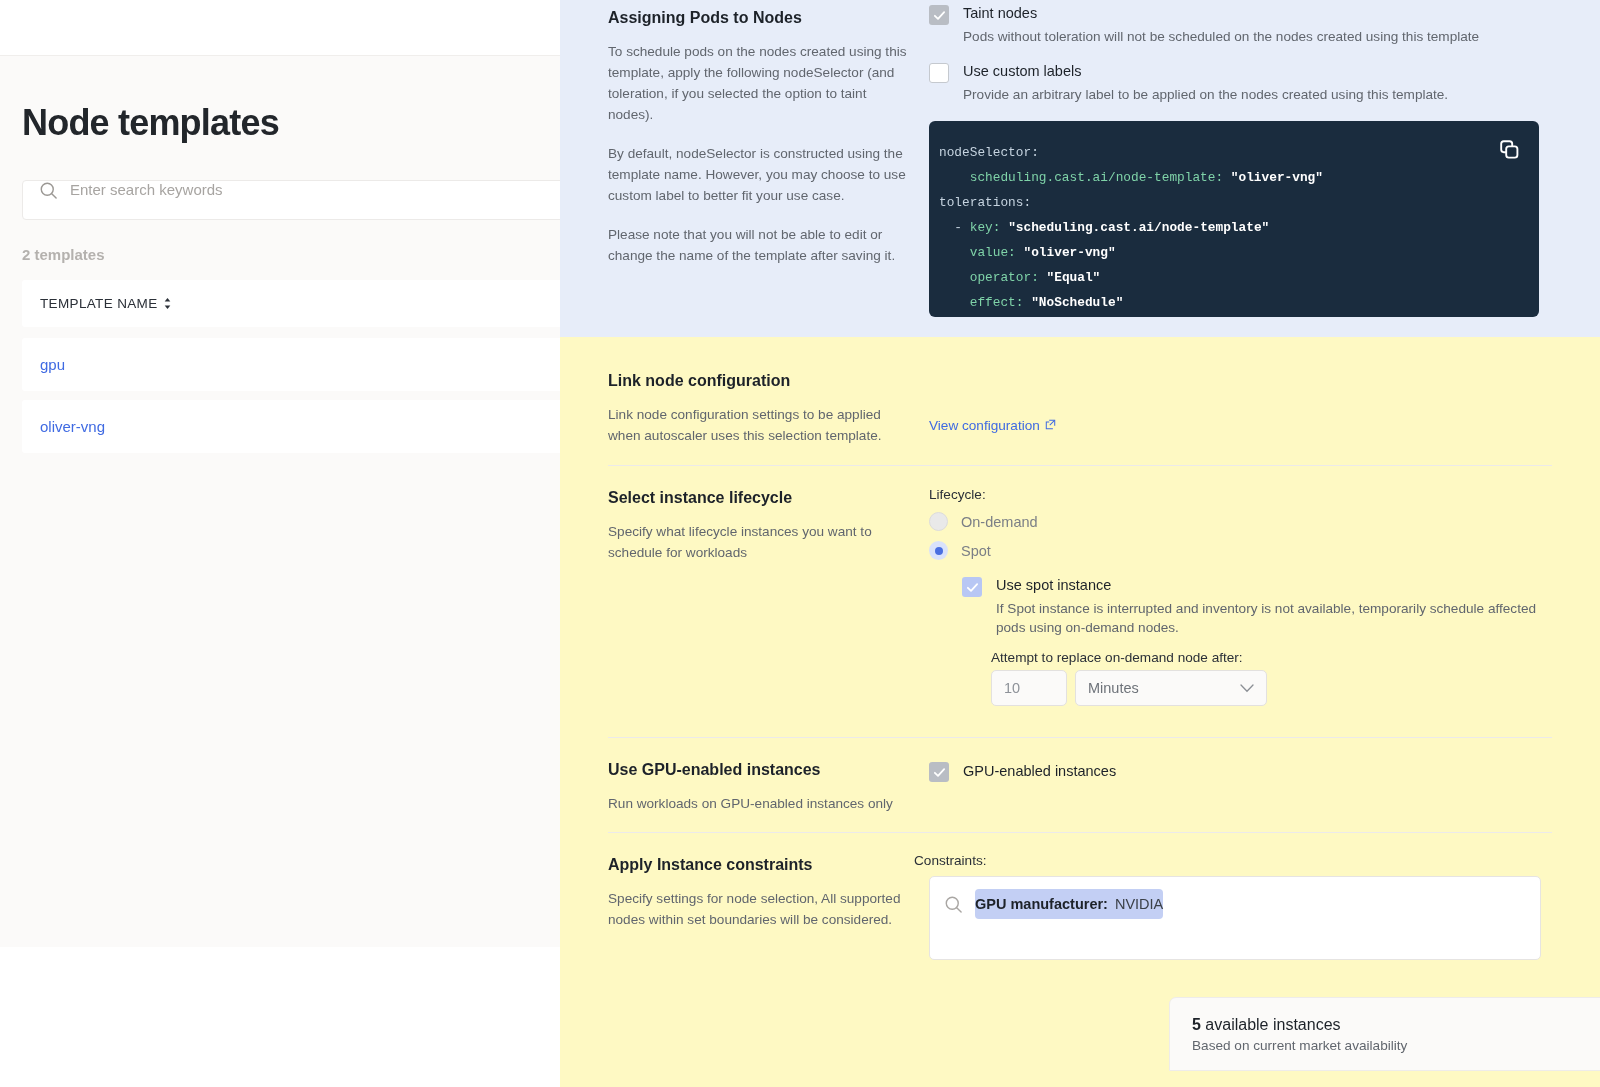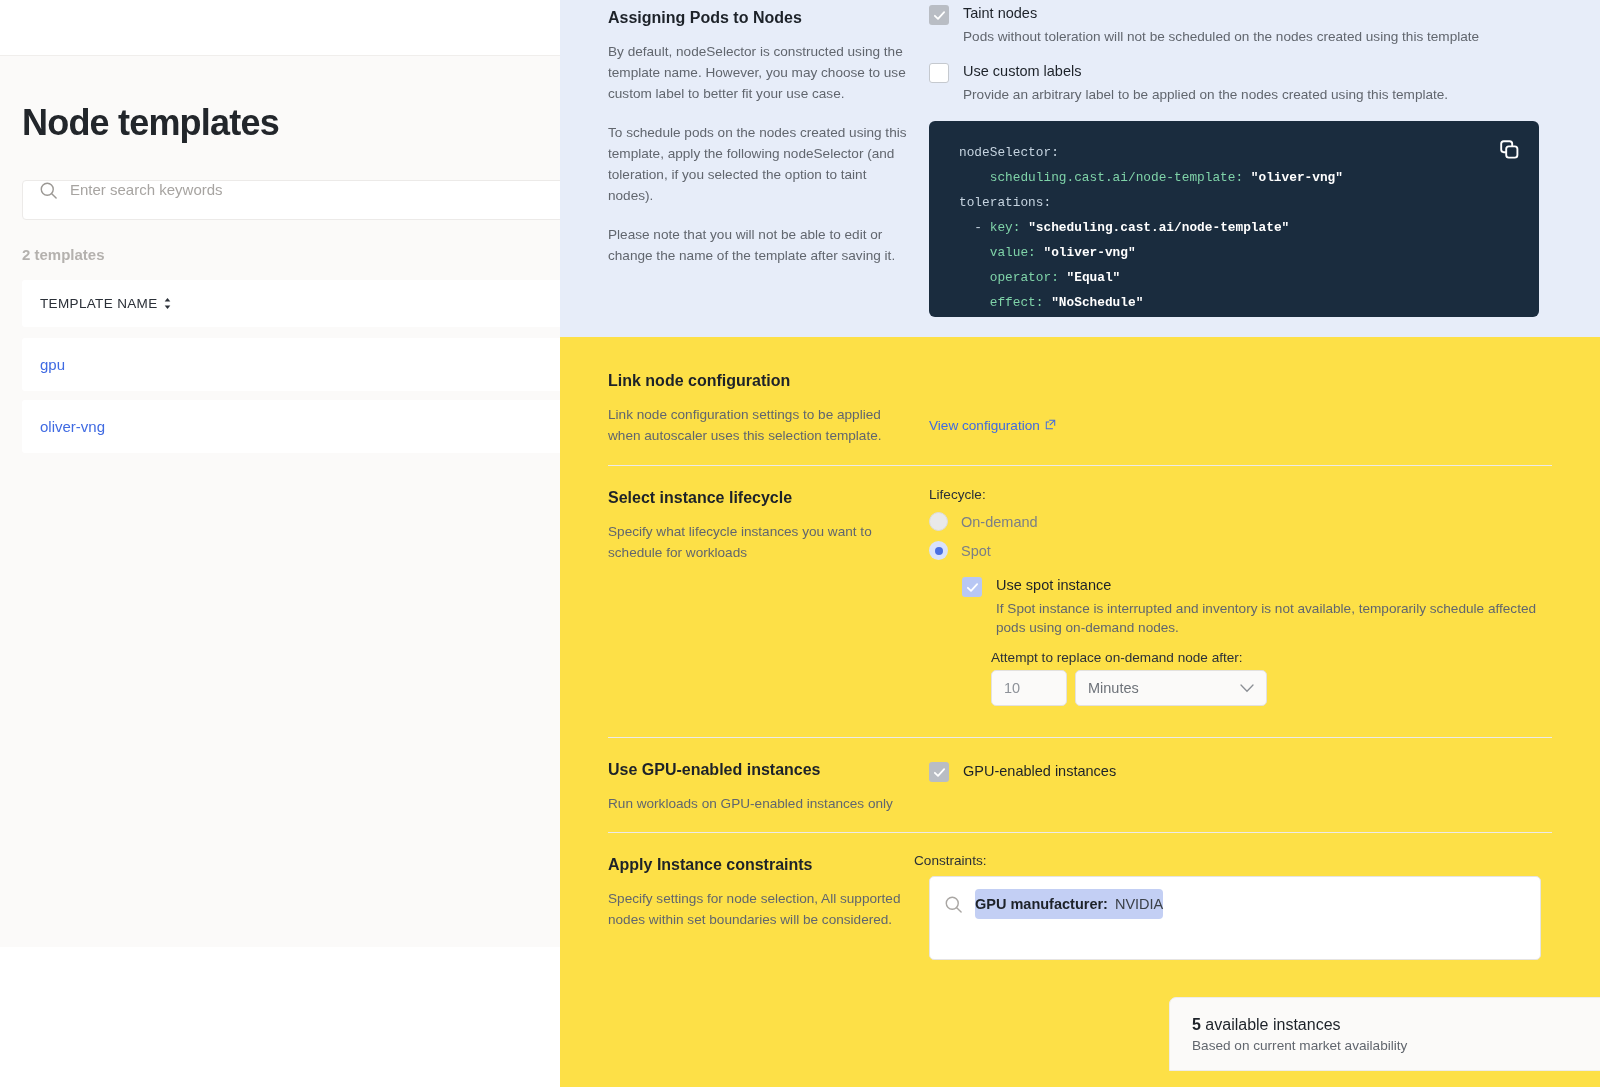--- a/index.html
+++ b/index.html
@@ -60,21 +60,21 @@
   .tbl-row.r0 { top: 338px; }
   .tbl-row.r1 { top: 400px; }
   .row-link {
     margin-left: 18px; font-size: 15px; color: #3f6ae2; cursor: pointer;
   }
 
   
   .right-panel {
     position: absolute; left: 560px; top: 0;
     width: 1040px; height: 1087px;
-    background: #fde047;
+    background: #fef9c3;
   }
   .blue-band {
     position: absolute; left: 0; top: 0; width: 1040px; height: 337px;
     background: #e7edf9;
   }
 
   .sec-left { position: absolute; left: 48px; width: 300px; }
   .sec-title {
     font-size: 16px; font-weight: 700; color: #1d2229; line-height: 1.3;
   }
@@ -95,21 +95,21 @@
   .chk.checked-blue { background: #b8c7f4; }
   .chk.empty { background: #ffffff; border: 1px solid #c5c9cf; }
   .chk-text-main { font-size: 14.5px; color: #1d2229; line-height: 1.25; }
   .chk-text-sub { font-size: 13.6px; color: #61666e; margin-top: 5px; line-height: 1.4; }
 
   
   .code-block {
     position: absolute; left: 369px; top: 121px;
     width: 610px; height: 196px;
     background: #1a2c3e; border-radius: 6px;
-    padding: 19px 30px; overflow: hidden;
+    padding: 19px 10px; overflow: hidden;
   }
   .code-block pre {
     font-family: "Liberation Mono", monospace;
     font-size: 12.8px; line-height: 25px;
     color: #7fd3a8; white-space: pre;
   }
   .code-block .val { color: #ffffff; font-weight: 700; }
   .code-block .plain { color: #c6d4e0; }
   .copy-btn {
     position: absolute; right: 18px; top: 17px; cursor: pointer;
@@ -227,22 +227,22 @@
     </div>
   </div>
 
   <div class="right-panel">
 
     <div class="blue-band"></div>
 
     <div class="sec-left" style="top:8px;">
       <div class="sec-title">Assigning Pods to Nodes</div>
       <div class="sec-desc">
+        <p>To schedule pods on the nodes created using this template, apply the following nodeSelector (and toleration, if you selected the option to taint nodes).</p>
         <p>By default, nodeSelector is constructed using the template name. However, you may choose to use custom label to better fit your use case.</p>
-        <p>To schedule pods on the nodes created using this template, apply the following nodeSelector (and toleration, if you selected the option to taint nodes).</p>
         <p>Please note that you will not be able to edit or change the name of the template after saving it.</p>
       </div>
     </div>
 
     <div class="chk-row" style="left:369px; top:62px; width:600px;">
       <span class="chk empty"></span>
       <span>
         <span class="chk-text-main">Use custom labels</span>
         <div class="chk-text-sub">Provide an arbitrary label to be applied on the nodes created using this template.</div>
       </span>

